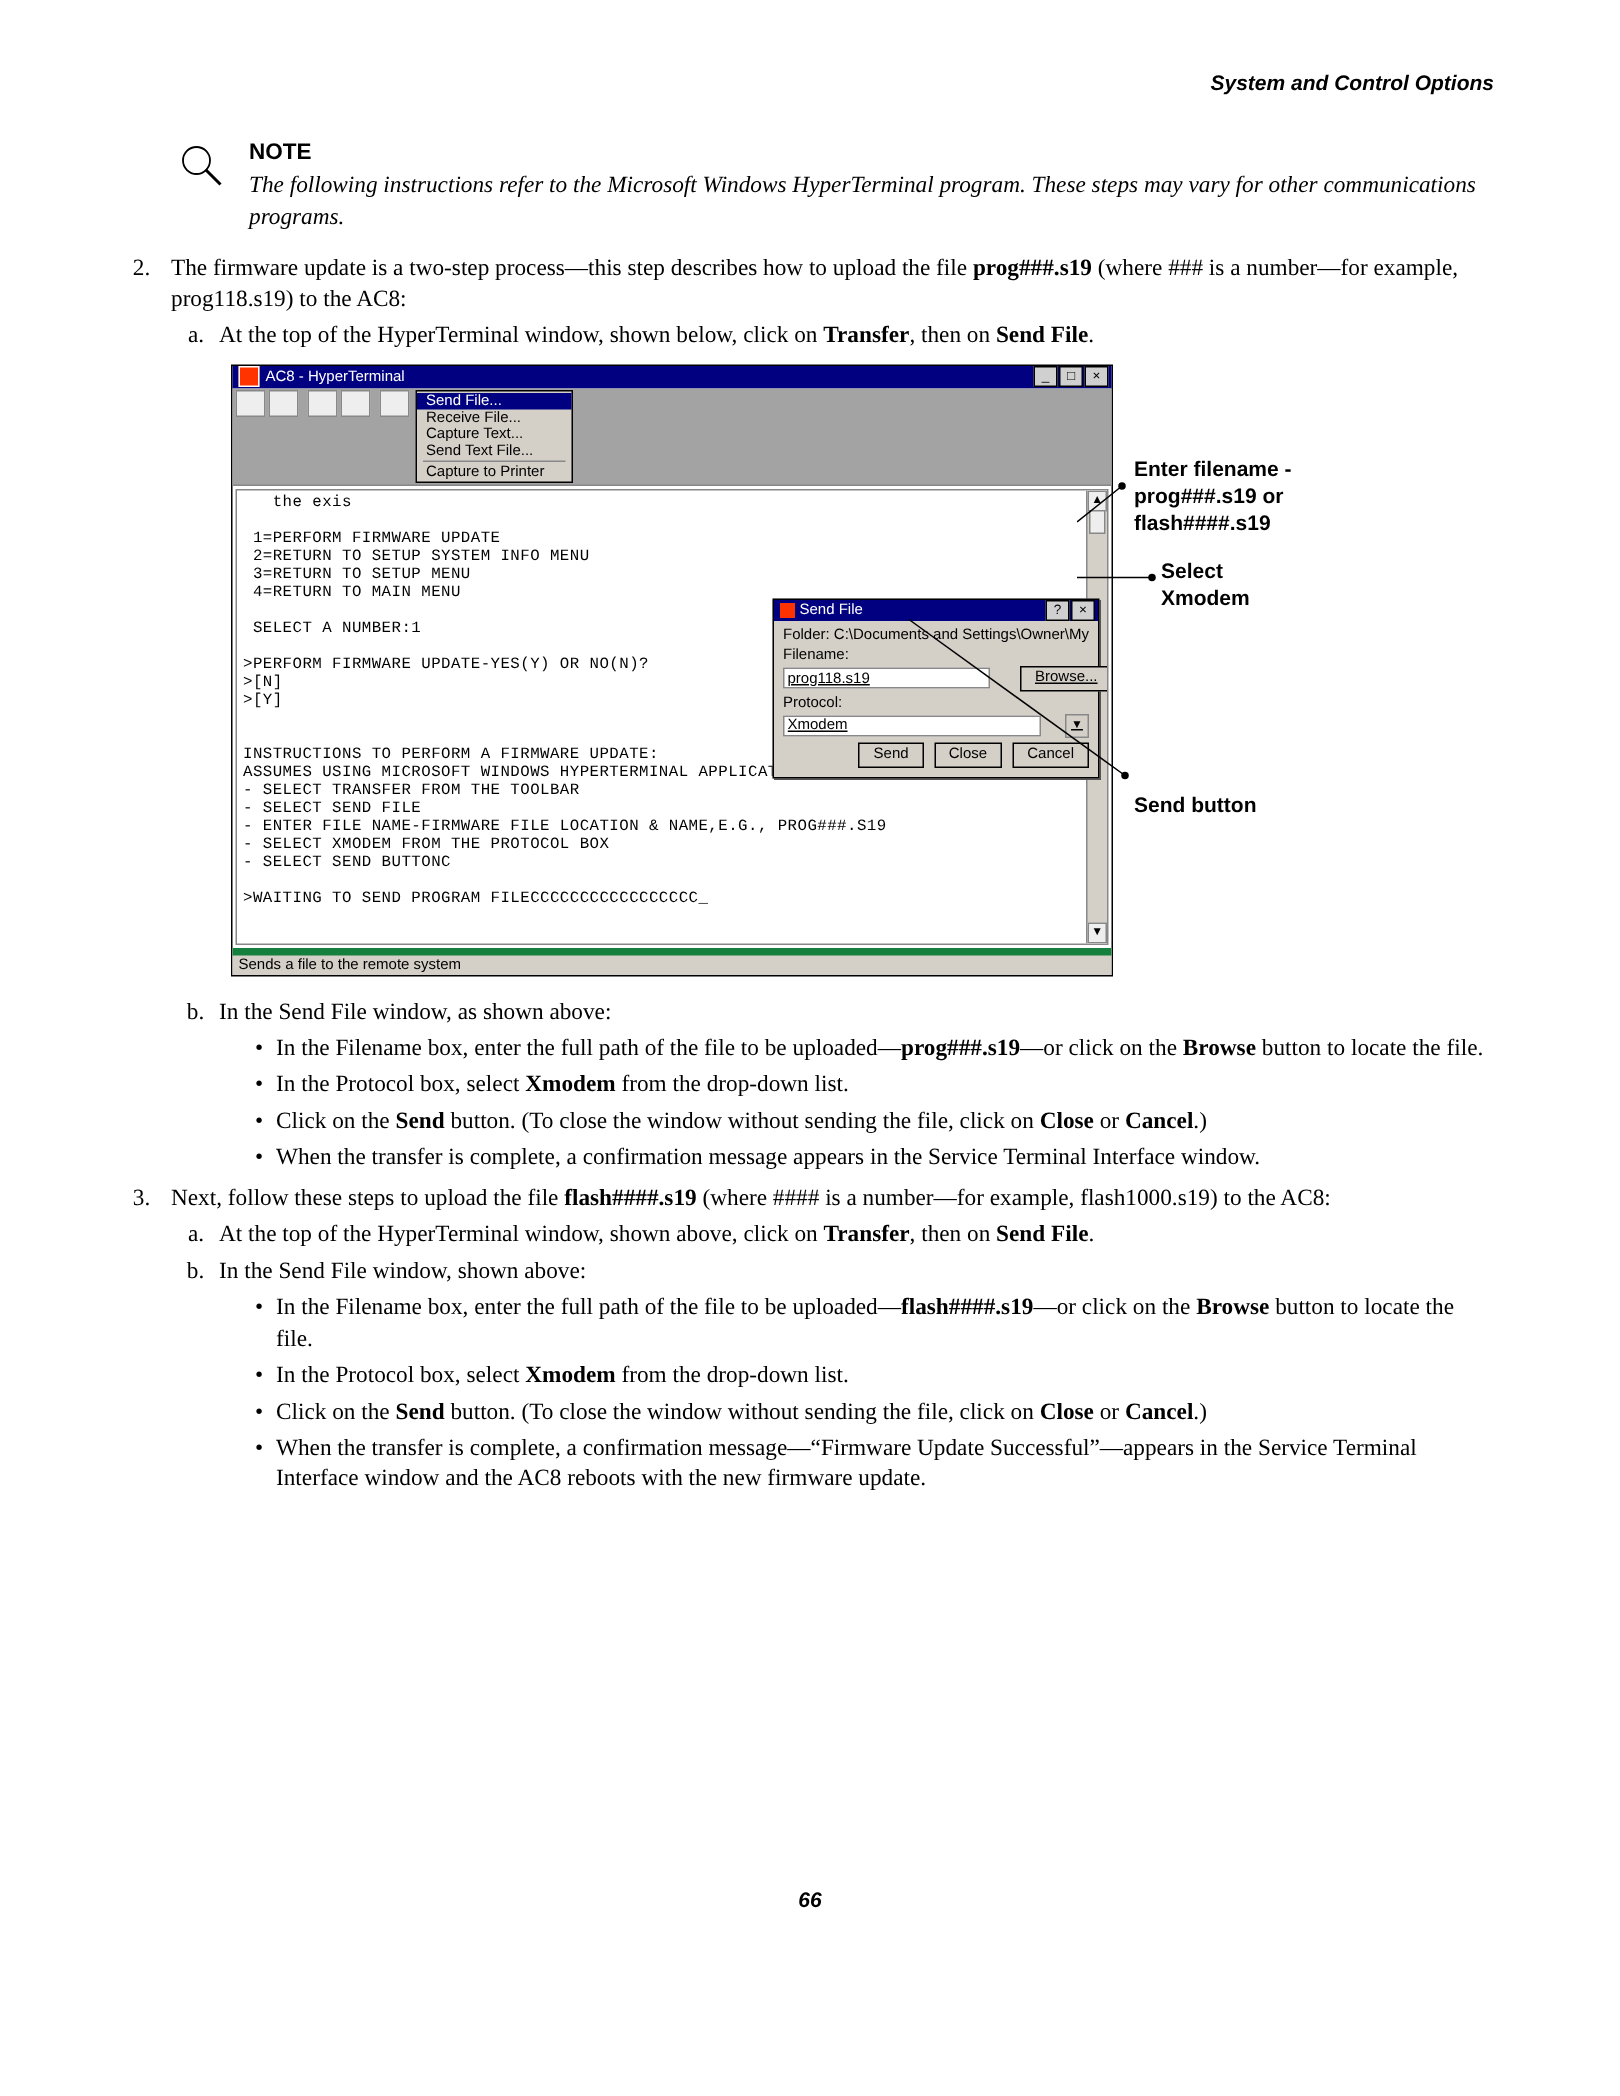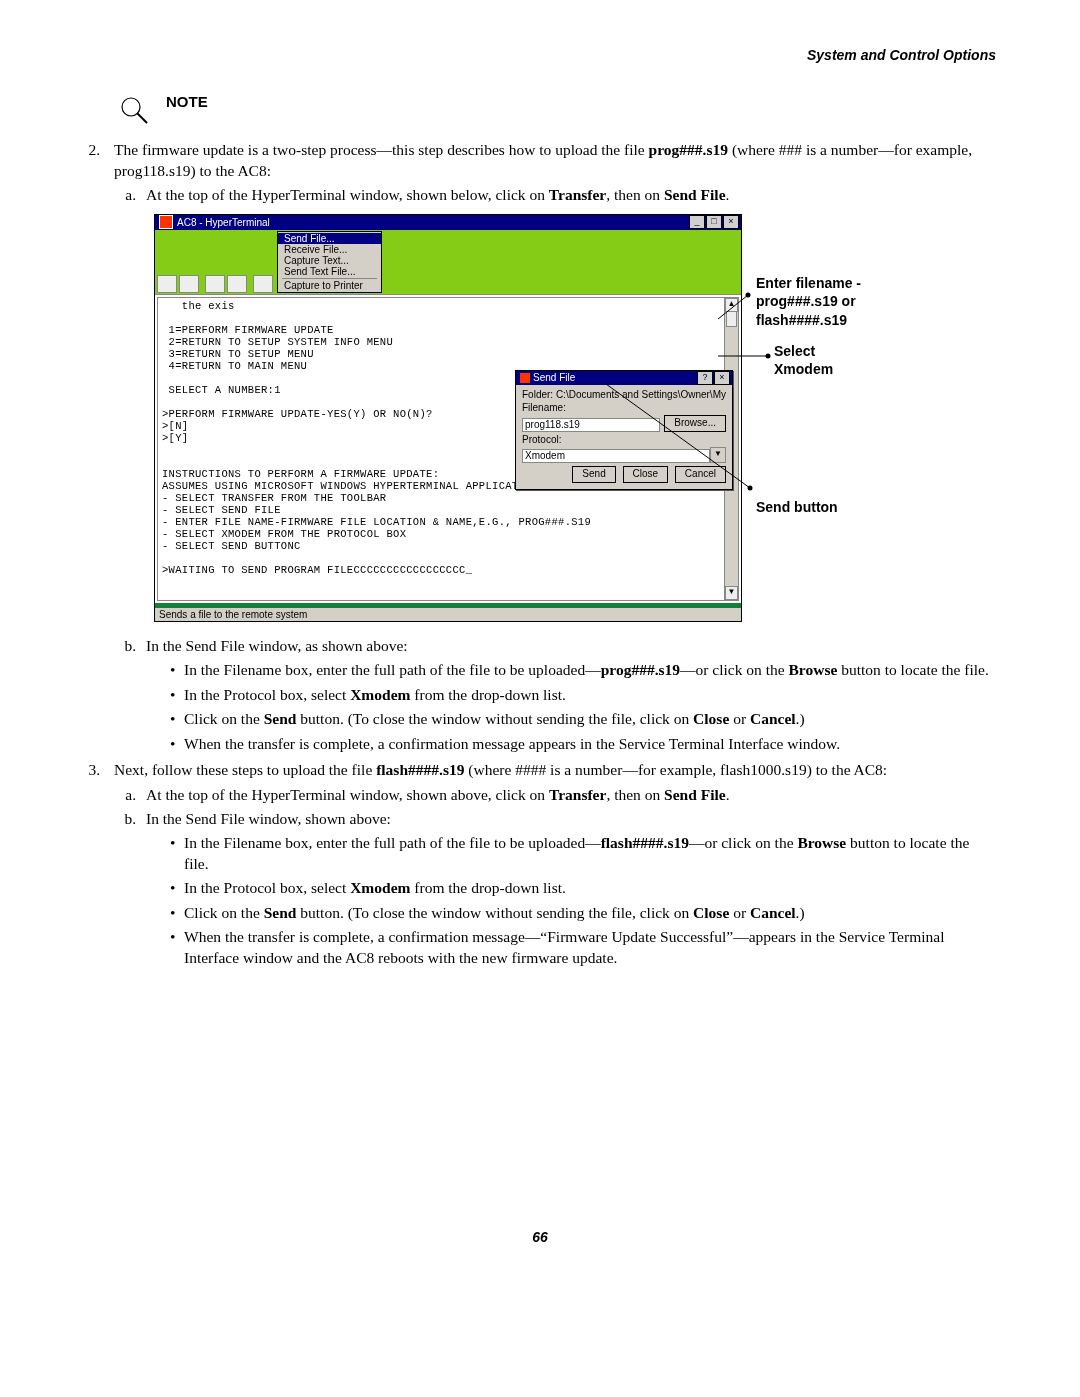--- a/index.html
+++ b/index.html
@@ -116,23 +116,23 @@
     color:#000;
   }
   .menu-bar {
     background:#d4d0c8;
     padding: 1px 4px;
     font-size: 10px;
     border-bottom: 1px solid #888;
   }
   .menu-bar span { margin-right: 8px; }
   .tool-row {
-    background:#84cc16;
+    background:#a3a3a3;
     display:flex;
-    align-items:flex-end;
+    align-items:flex-start;
     border-bottom:1px solid #888;
     padding:1px 2px;
     font-size:10px;
   }
   .tool-row .tbtn {
     width:18px;height:16px;border:1px solid #888;background:#eee;margin-right:2px;
   }
   .dd-menu {
     background:#d4d0c8;
     border:1px solid #000;
@@ -190,21 +190,21 @@
     top:72px;
     width:216px;
     background:#d4d0c8;
     border:1px solid #000;
     box-shadow:1px 1px 0 #555;
   }
   .send-dialog .title-bar { height:14px; font-size:10px;}
   .sd-body { padding:4px 6px 6px 6px; font-size:10px;}
   .sd-body .row { margin-bottom:2px;}
   .sd-field {
-    display:flex;align-items:flex-end;gap:0;margin-bottom:2px;
+    display:flex;align-items:center;gap:16px;margin-bottom:2px;text-decoration:underline;
   }
   .sd-field input[type="text"] {
     font-size:10px;height:14px;box-sizing:border-box;
     border:1px solid #888;background:#fff;padding:0 2px;
   }
   .sd-btn-row { text-align:right; margin-top:3px;}
   .sd-btn {
     display:inline-block;font-size:10px;background:#d4d0c8;
     border:1px solid #000;padding:0 9px;height:15px;line-height:13px;
     margin-left:4px;
@@ -235,20 +235,21 @@
 
 <div class="header-right">System and Control Options</div>
 
 <div class="note-block">
   <svg class="mag-icon" viewBox="0 0 32 32">
     <circle cx="13" cy="13" r="9" fill="none" stroke="#000" stroke-width="1.2"></circle>
     <line x1="19" y1="19" x2="29" y2="29" stroke="#000" stroke-width="2"></line>
   </svg>
   <div>
     <div class="note-title">NOTE</div>
+    <div class="note-body">The following instructions refer to the Microsoft Windows HyperTerminal program. These steps may vary for other communications programs.</div>
   </div>
 </div>
 
 <ol class="main-list" start="2">
   <li>
     <span>
       <span>The firmware update is a two-step process—this step describes how to upload the file </span><b>prog###.s19</b><span> (where ### is a number—for example, prog118.s19) to the AC8:</span>
     </span>
     <ol class="alpha">
       <li>

